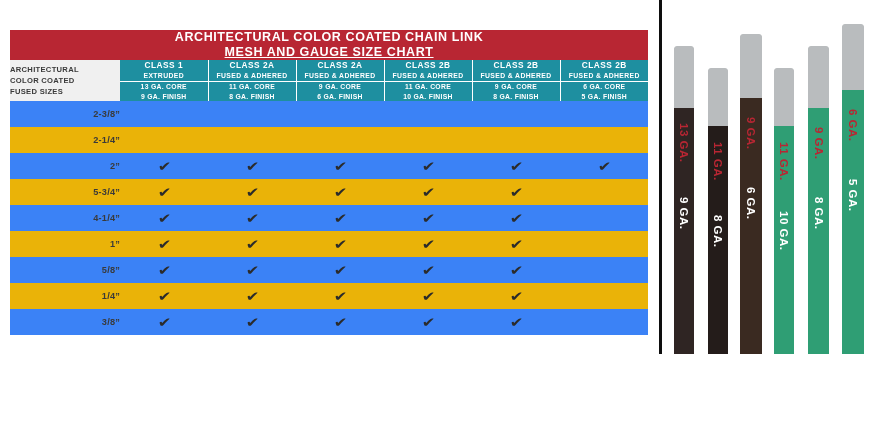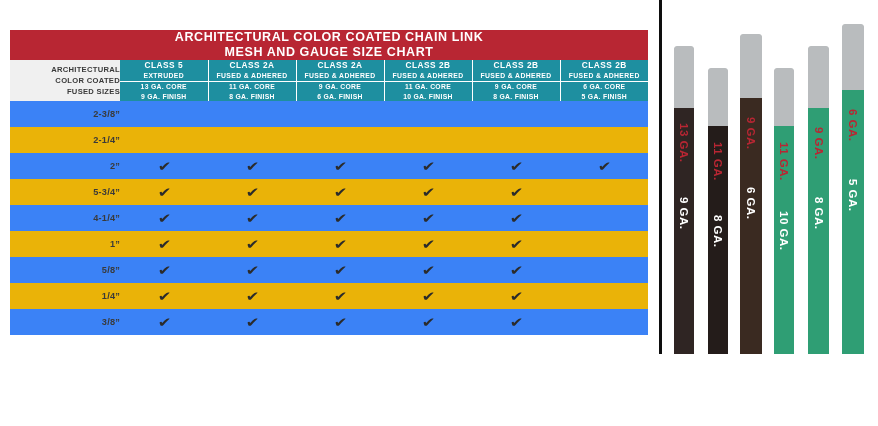--- a/index.html
+++ b/index.html
@@ -9,24 +9,24 @@
   
   #table-wrap{position:absolute;left:10px;top:30px;width:638px;}
   table.chart{border-collapse:collapse;width:638px;table-layout:fixed;}
   table.chart td,table.chart th{padding:0;margin:0;}
 
   .title-row td{
     background:#b82633;color:#ffffff;text-align:center;
     font-weight:bold;font-size:12.5px;letter-spacing:.6px;
     padding:8px 4px 9px 4px;line-height:15px;
   }
-  .title-row td .t2{display:block;}
+  .title-row td .t2{display:block;text-decoration:underline;}
 
   .hdr-left{
-    background:#f0f0f0;color:#3a3a3a;text-align:right;vertical-align:middle;
+    background:#f0f0f0;color:#3a3a3a;text-align:left;vertical-align:middle;
     font-size:7.6px;font-weight:bold;line-height:11px;letter-spacing:.3px;
   }
   .hdr-class{
     background:#1e8fa0;color:#ffffff;text-align:center;vertical-align:middle;
     padding:7px 2px 6px 2px;border-right:1px solid #ffffff;
   }
   .hdr-class .c1{display:block;font-size:8.3px;font-weight:bold;letter-spacing:.5px;line-height:11px;}
   .hdr-class .c2{display:block;font-size:6.8px;font-weight:bold;letter-spacing:.4px;line-height:10px;}
   .hdr-core{
     background:#1e8fa0;color:#ffffff;text-align:center;vertical-align:middle;
@@ -90,21 +90,21 @@
         </td>
       </tr>
 
       <tr>
         <td class="hdr-left" rowspan="2">
           <span>ARCHITECTURAL</span><br>
           <span>COLOR COATED</span><br>
           <span>FUSED SIZES</span>
         </td>
         <td class="hdr-class">
-          <span class="c1">CLASS 5</span>
+          <span class="c1">CLASS 1</span>
           <span class="c2">EXTRUDED</span>
         </td>
         <td class="hdr-class">
           <span class="c1">CLASS 2A</span>
           <span class="c2">FUSED &amp; ADHERED</span>
         </td>
         <td class="hdr-class">
           <span class="c1">CLASS 2A</span>
           <span class="c2">FUSED &amp; ADHERED</span>
         </td>

